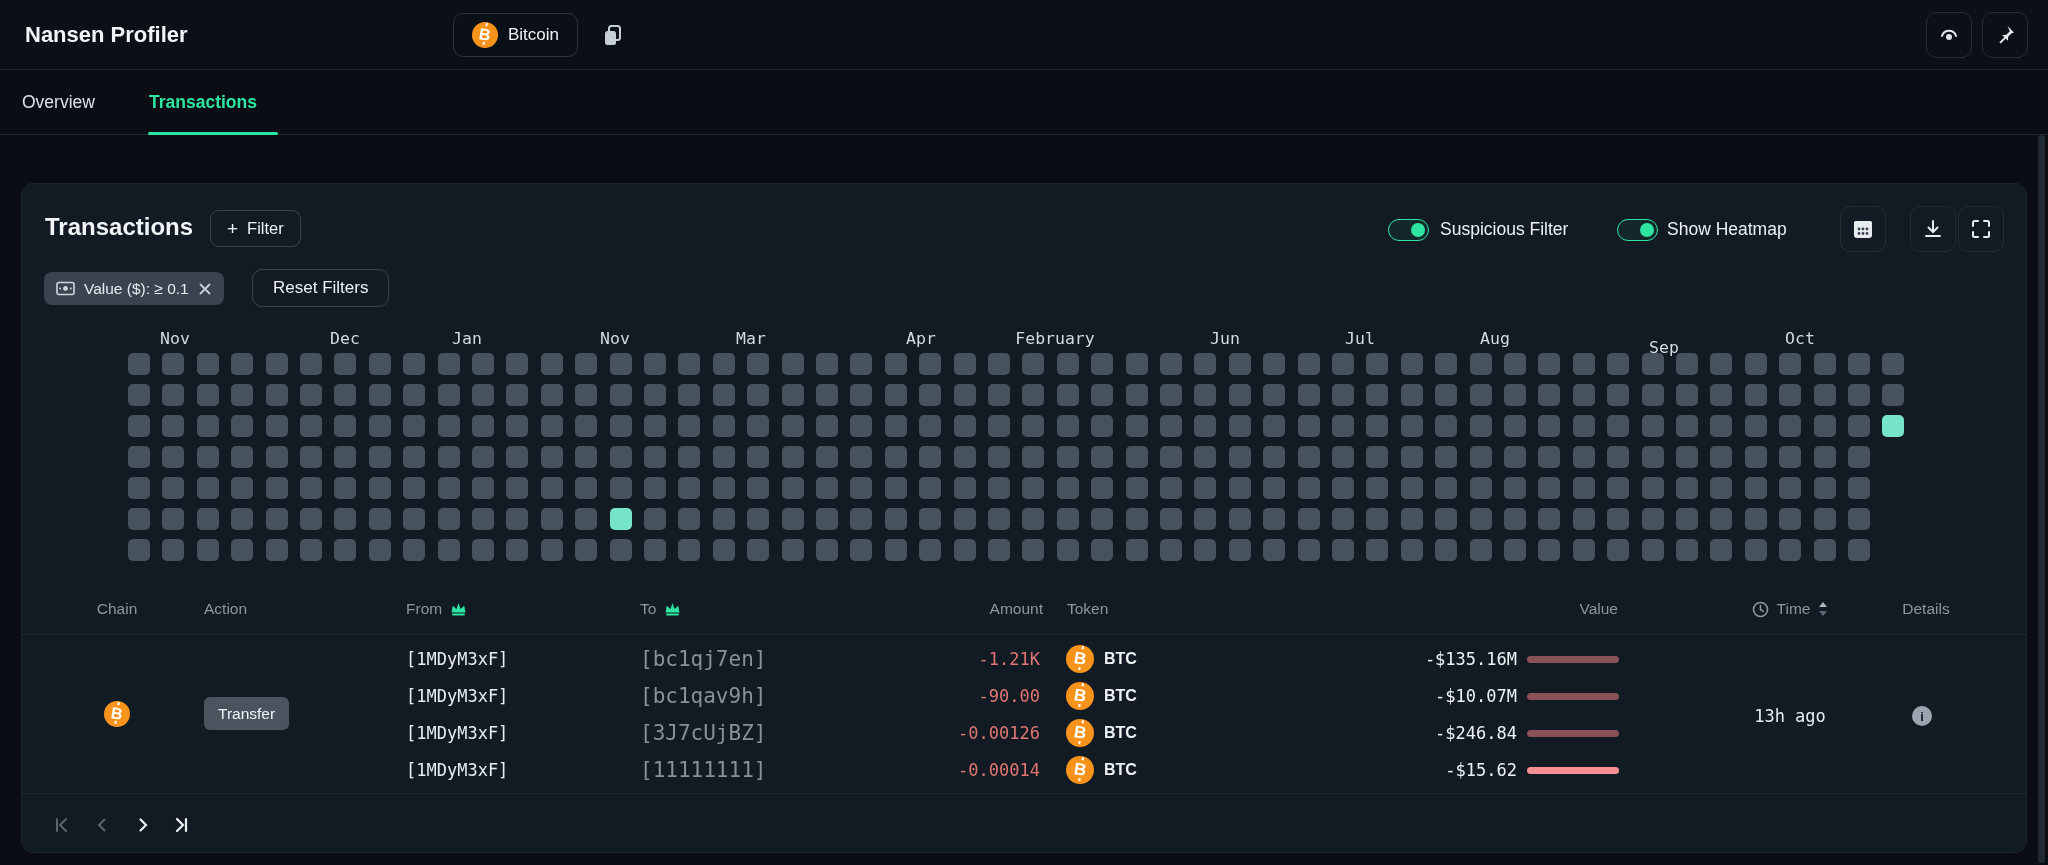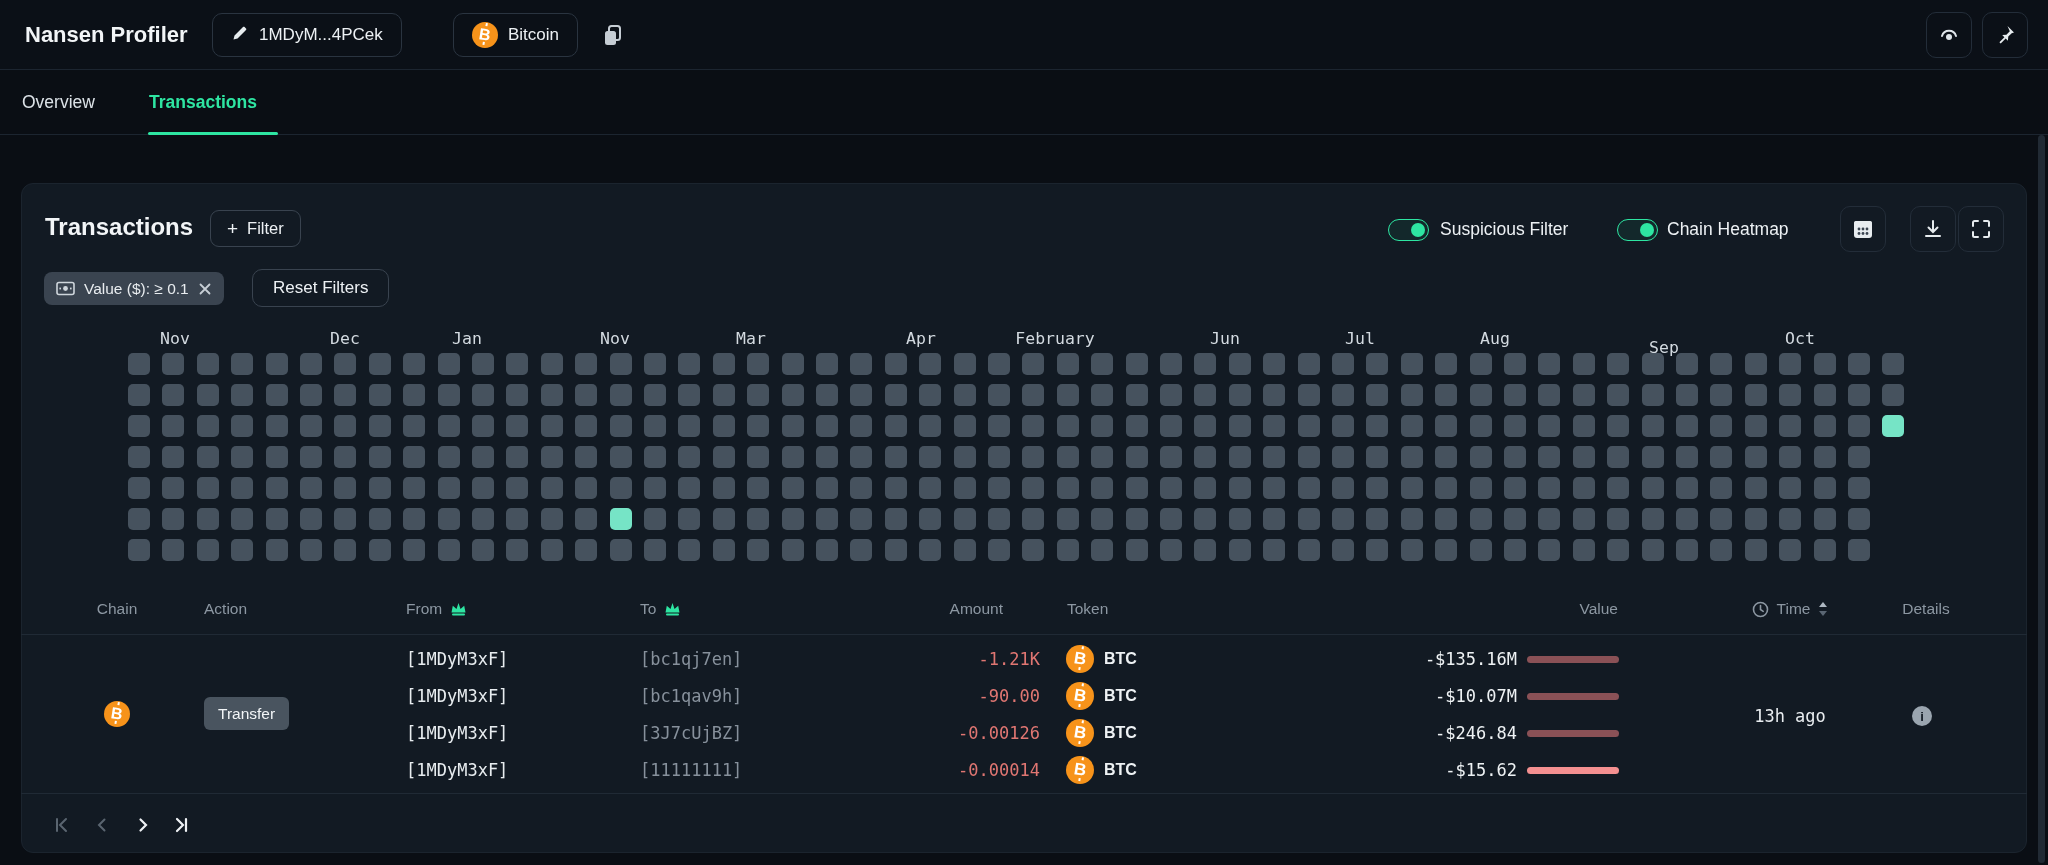--- a/index.html
+++ b/index.html
@@ -63,21 +63,21 @@
   
   .hm-month { top:329px; transform:translateX(-50%); font-size:16.5px; color:#D3DAE0; }
   .hm-cell { width:22px; height:22px; border-radius:5px; background:#46525E; }
   .hm-cell.active { background:#76E4C6; }
 
   
   .th { top:600px; font-size:15.5px; color:#8C97A2; display:inline-flex; align-items:center; gap:8px; }
   .divider { left:21px; width:2006px; height:1px; background:#202A35; }
 
   .cell-from { left:406px; transform:translateY(-50%); font-size:17px; color:#E7ECEF; }
-  .cell-to   { left:640px; transform:translateY(-50%); font-size:17px; color:#87919C; }
+  .cell-to   { left:640px; transform:translateY(-50%); font-size:21px; color:#87919C; }
   .cell-amt  { left:860px; width:180px; transform:translateY(-50%); text-align:right; font-size:17px; color:#E07672; }
   .cell-val  { left:1317px; width:200px; transform:translateY(-50%); text-align:right; font-size:17px; color:#EEF2F4; }
   .cell-tok-label { left:1104px; transform:translateY(-50%); font-size:16px; font-weight:700; color:#EEF2F4; }
   .bar { left:1527px; width:92px; height:7px; border-radius:4px; }
   .bar.muted  { background:#8A5156; }
   .bar.bright { background:#F49090; }
 
   .btc-badge { background:#F7931A; border-radius:50%; display:inline-flex; align-items:center; justify-content:center; }
   .btc-badge .b { position:relative; color:#fff; font-weight:700; font-family:"Liberation Sans",sans-serif; transform:rotate(9deg); display:inline-block; }
   .btc-badge .b::before, .btc-badge .b::after {
@@ -97,28 +97,20 @@
   .pg-btn { top:813px; width:24px; height:24px; display:inline-flex; align-items:center; justify-content:center; }
 </style>
 </head>
 <body>
 
 <div id="stage">
 
   <div class="abs topbar">
     <div class="abs app-title">Nansen Profiler</div>
 
-    <div class="abs pill-btn" style="left:212px;">
-      <span>
-        <svg width="18" height="18" viewBox="0 0 18 18">
-            <path d="M2.5 15.5l1-4 8.5-8.5c.4-.4 1.2-.4 1.6 0l1.4 1.4c.4.4.4 1.2 0 1.6L6.5 14.5l-4 1z" fill="#E7ECEF"></path>
-          </svg>
-      </span>
-      <span>1MDyM...4PCek</span>
-    </div>
 
     <div class="abs pill-btn" style="left:453px;">
       <span class="btc-badge" style="width:26px;height:26px;">
           <span class="b" style="font-size:16px;">B</span>
         </span>
       <span>Bitcoin</span>
     </div>
 
     <div class="abs copy-btn">
       <svg width="22" height="24" viewBox="0 0 22 24">
@@ -156,21 +148,21 @@
     <span>Filter</span>
   </div>
 
   <div class="abs toggle" style="left:1388px;">
       <span class="knob"></span>
     </div>
   <span class="abs toggle-label" style="left:1440px;">Suspicious Filter</span>
   <div class="abs toggle" style="left:1617px;">
       <span class="knob"></span>
     </div>
-  <span class="abs toggle-label" style="left:1667px;">Chain Heatmap</span>
+  <span class="abs toggle-label" style="left:1667px;">Show Heatmap</span>
 
   <div class="abs icon-sq" style="left:1840px; top:206px;">
     <svg width="22" height="22" viewBox="0 0 22 22">
       <rect x="2" y="3" width="18" height="17" rx="3" fill="#E7ECEF"></rect>
       <rect x="2" y="3" width="18" height="4" rx="2" fill="#E7ECEF"></rect>
       <g fill="#3A4450">
         <circle cx="7" cy="11" r="1.4"></circle>
           <circle cx="11" cy="11" r="1.4"></circle>
           <circle cx="15" cy="11" r="1.4"></circle>
         <circle cx="7" cy="15.5" r="1.4"></circle>
@@ -599,21 +591,21 @@
         <rect x="2" y="11.6" width="13" height="2" rx="1" fill="#2EE5A2"></rect>
       </svg>
   </div>
   <div class="abs th" style="left:640px;">
     <span>To</span>
     <svg width="17" height="15" viewBox="0 0 17 15">
         <path d="M1.5 10.5L2.8 3.8l3.7 3.1L8.5 1l2 5.9 3.7-3.1 1.3 6.7z" fill="#2EE5A2"></path>
         <rect x="2" y="11.6" width="13" height="2" rx="1" fill="#2EE5A2"></rect>
       </svg>
   </div>
-  <div class="abs th" style="left:840px; width:163px; justify-content:flex-end;">
+  <div class="abs th" style="left:880px; width:163px; justify-content:flex-end;">
       <span>Amount</span>
     </div>
   <div class="abs th" style="left:1067px;">
       <span>Token</span>
     </div>
   <div class="abs th" style="left:1420px; width:198px; justify-content:flex-end;">
       <span>Value</span>
     </div>
   <div class="abs th" style="left:1690px; width:200px; justify-content:center;">
     <svg width="17" height="17" viewBox="0 0 17 17" fill="none" stroke="#8C97A2" stroke-width="1.6">

